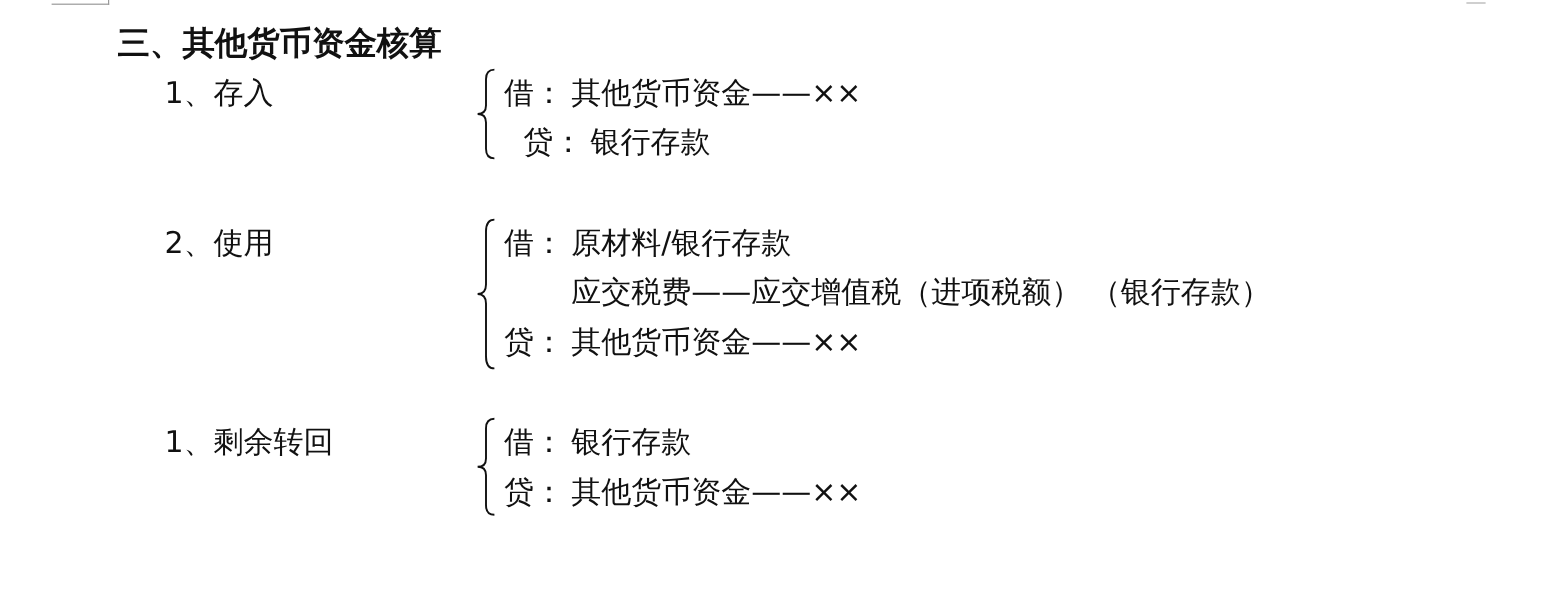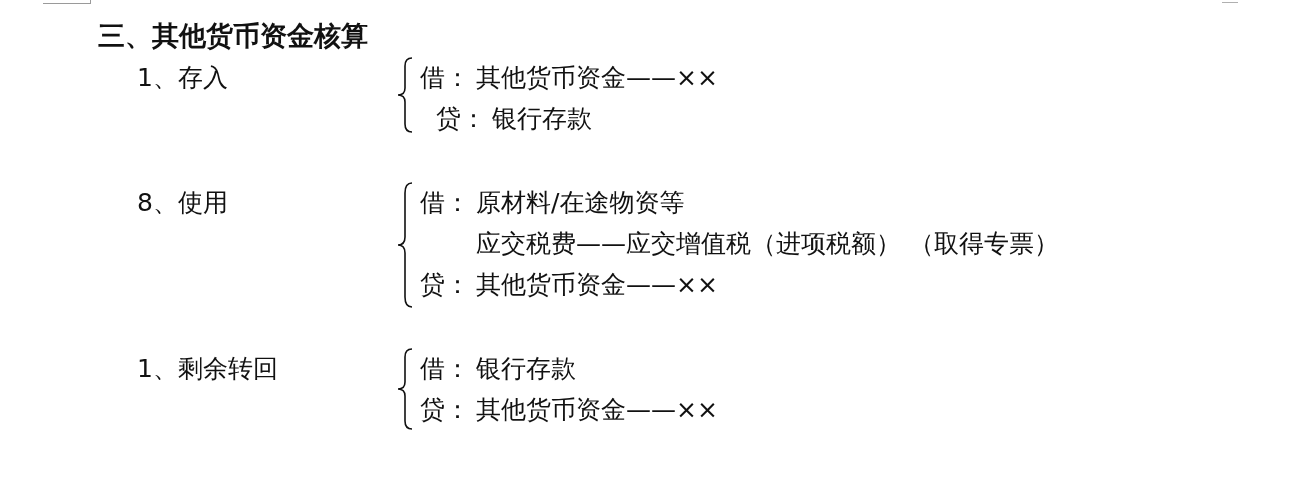--- a/index.html
+++ b/index.html
@@ -82,31 +82,31 @@
     <path d="M16 2 Q9 2 9 10 L9 32 Q9 39 2 39 Q9 39 9 46 L9 68 Q9 76 16 76" fill="none" stroke="#111" stroke-width="1.6"></path>
   </svg>
 </div>
 <div class="entry-line" style="left:420px; top:61px;">
   <span class="side">借：</span><span>其他货币资金——××</span>
 </div>
 <div class="entry-line" style="left:436px; top:102px;">
   <span class="side">贷：</span><span>银行存款</span>
 </div>
 
-<div class="section-label" style="top:186px;">8、使用</div>
+<div class="section-label" style="top:186px;">2、使用</div>
 <div class="brace" style="top:181px; height:128px;">
   <svg viewBox="0 0 18 128" preserveAspectRatio="none">
     <path d="M16 2 Q9 2 9 12 L9 56 Q9 64 2 64 Q9 64 9 72 L9 116 Q9 126 16 126" fill="none" stroke="#111" stroke-width="1.6"></path>
   </svg>
 </div>
 <div class="entry-line" style="left:420px; top:186px;">
-  <span class="side">借：</span><span>原材料/在途物资等</span>
+  <span class="side">借：</span><span>原材料/银行存款</span>
 </div>
 <div class="entry-line" style="left:420px; top:227px;">
-  <span class="side"></span><span>应交税费——应交增值税（进项税额）  （取得专票）</span>
+  <span class="side"></span><span>应交税费——应交增值税（进项税额）  （银行存款）</span>
 </div>
 <div class="entry-line" style="left:420px; top:268px;">
   <span class="side">贷：</span><span>其他货币资金——××</span>
 </div>
 
 <div class="section-label" style="top:352px;">1、剩余转回</div>
 <div class="brace" style="top:347px; height:84px;">
   <svg viewBox="0 0 18 84" preserveAspectRatio="none">
     <path d="M16 2 Q9 2 9 10 L9 35 Q9 42 2 42 Q9 42 9 49 L9 74 Q9 82 16 82" fill="none" stroke="#111" stroke-width="1.6"></path>
   </svg>

